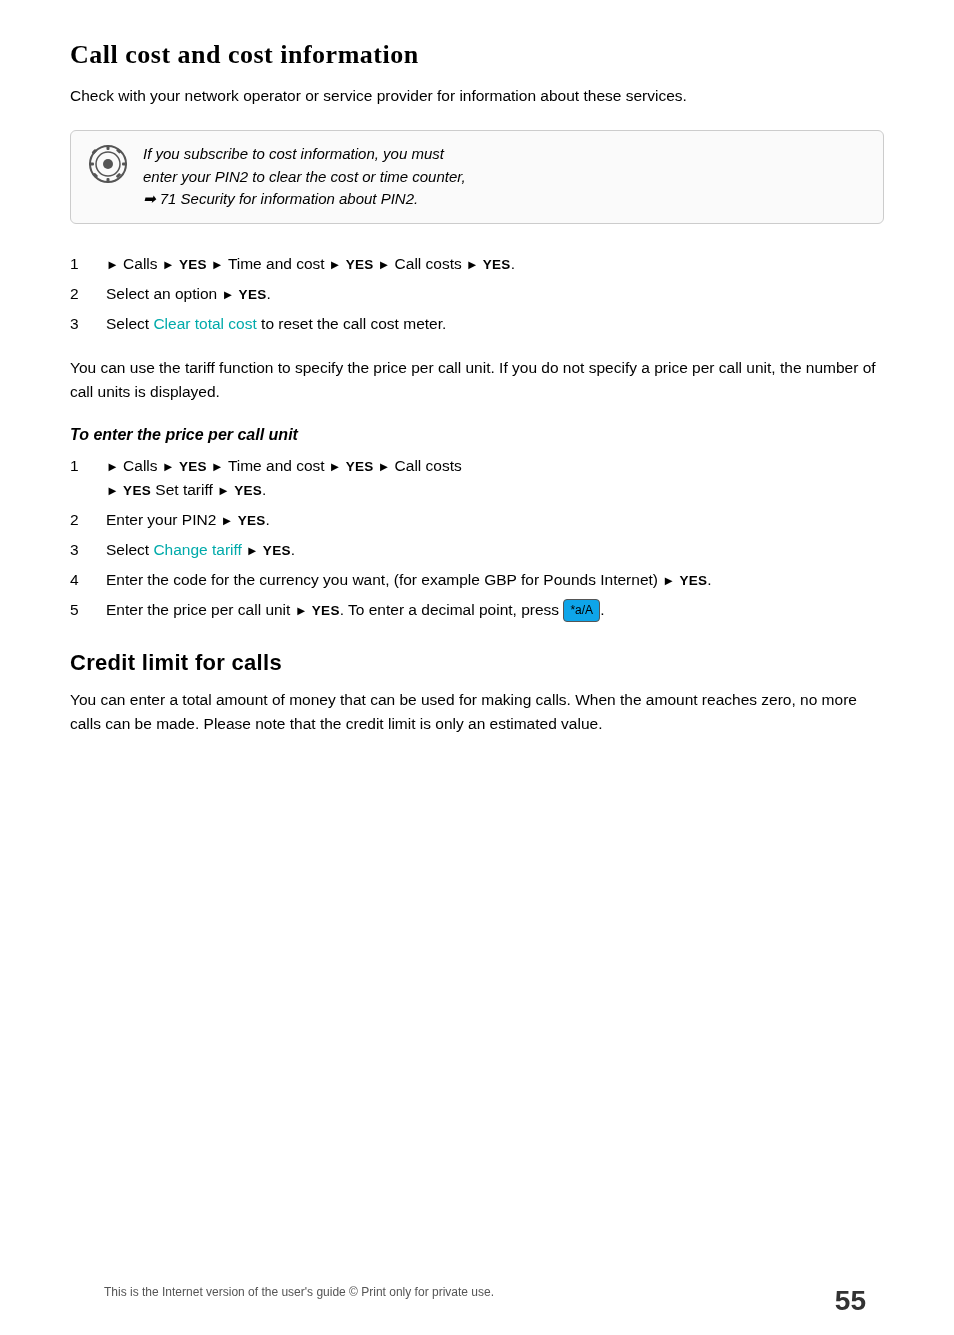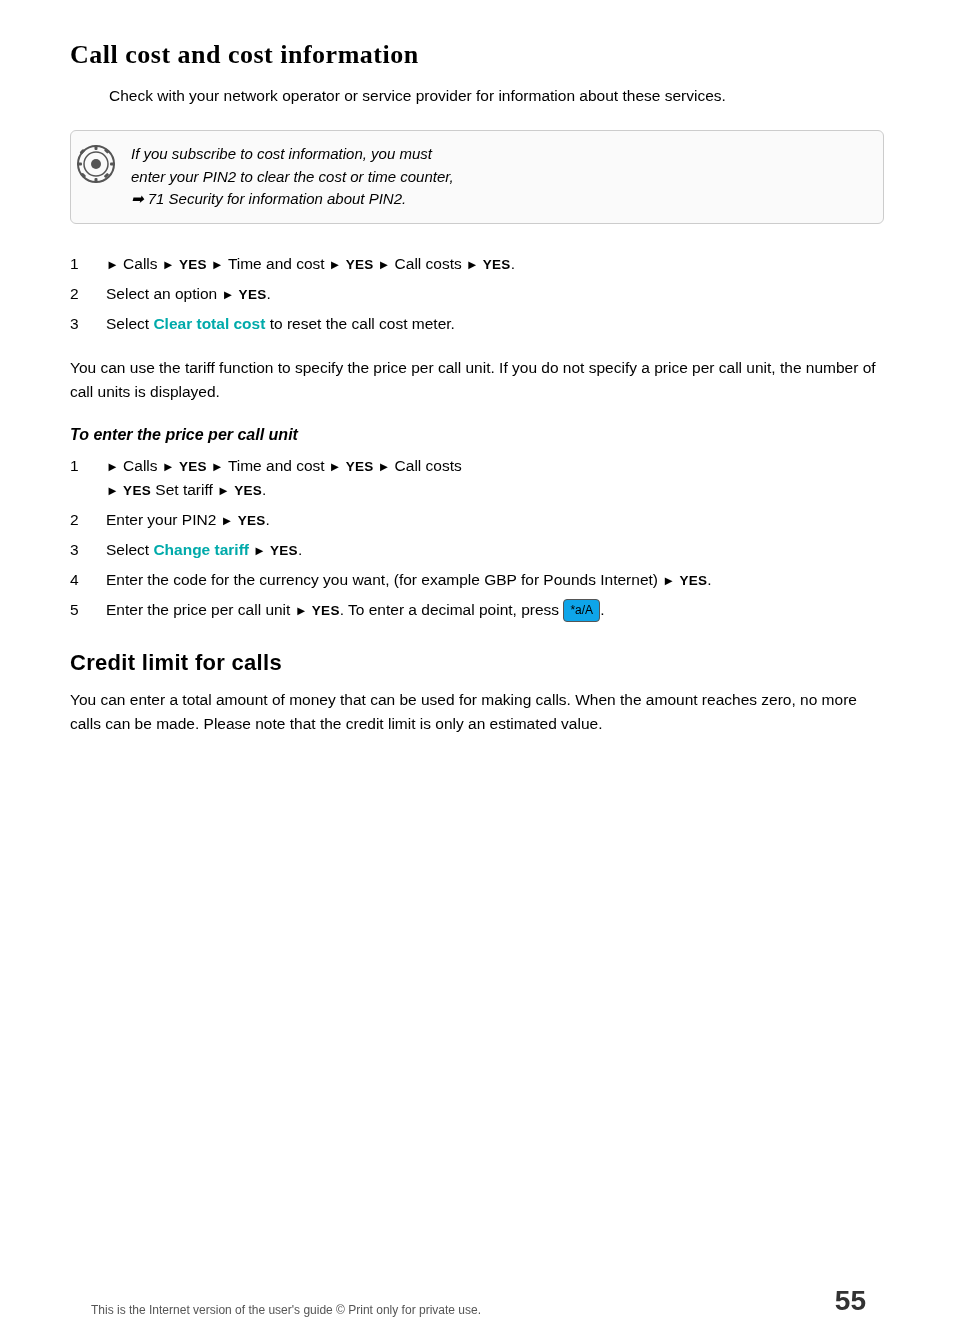--- a/index.html
+++ b/index.html
@@ -28,31 +28,30 @@
       font-weight: 900;
       font-size: 26px;
       margin-bottom: 14px;
       letter-spacing: 0.5px;
     }
 
     .intro-text {
       font-size: 15.5px;
       line-height: 1.55;
       margin-bottom: 22px;
-      margin-left: 39px;
     }
 
     .note-box {
       display: flex;
       align-items: flex-start;
       gap: 14px;
       margin-bottom: 28px;
       border: 1px solid #ccc;
       border-radius: 6px;
-      padding: 12px 4px;
+      padding: 12px 16px;
       background: #fafafa;
     }
 
     .note-icon {
       flex-shrink: 0;
       width: 42px;
       height: 42px;
       display: flex;
       align-items: center;
       justify-content: center;
@@ -105,21 +104,21 @@
     }
 
     .bold-text {
       font-weight: bold;
       font-size: 13.5px;
       letter-spacing: 0.3px;
     }
 
     .cyan-text {
       color: #00aaaa;
-      font-weight: bold;
+      font-weight: normal;
     }
 
     .arrow {
       font-size: 13px;
       font-weight: bold;
     }
 
     .section-title {
       font-family: 'Arial Black', Arial, sans-serif;
       font-weight: 900;
@@ -144,25 +143,25 @@
       padding: 1px 6px;
       font-size: 12px;
       background: #0ea5e9;
       font-style: normal;
       vertical-align: middle;
     }
 
     .page-footer {
       position: absolute;
       bottom: 18px;
-      left: 3px;
+      left: 16px;
       right: 0;
       display: flex;
       justify-content: space-between;
-      align-items: flex-end;
+      align-items: flex-start;
       padding: 0 88px;
     }
 
     .footer-note {
       font-size: 12px;
       color: #555;
     }
 
     .page-number {
       font-size: 28px;

